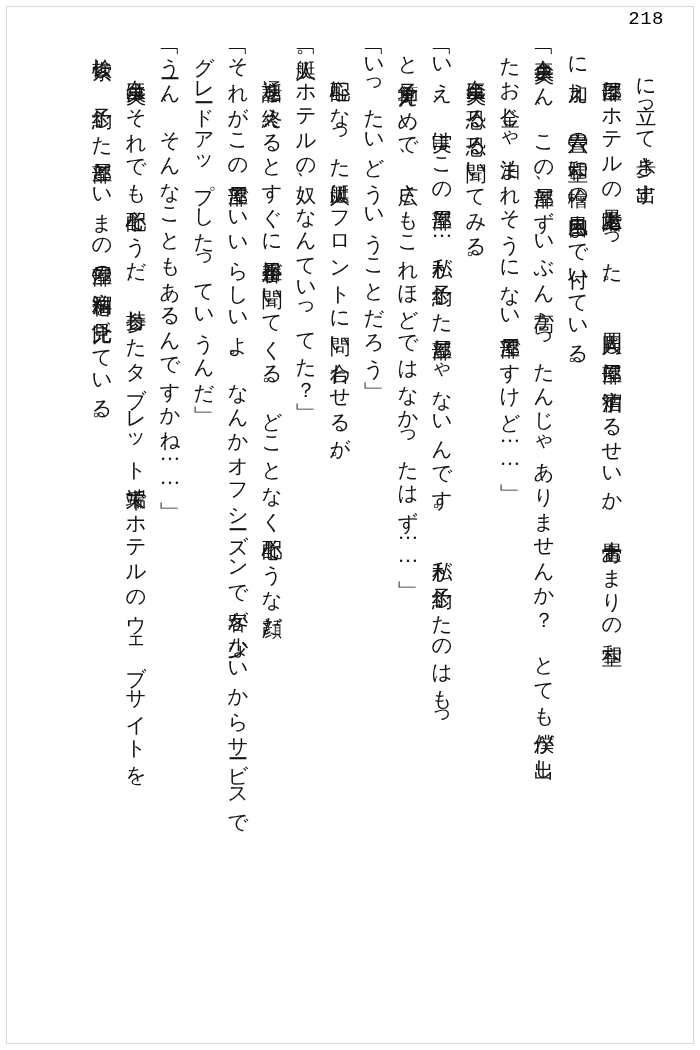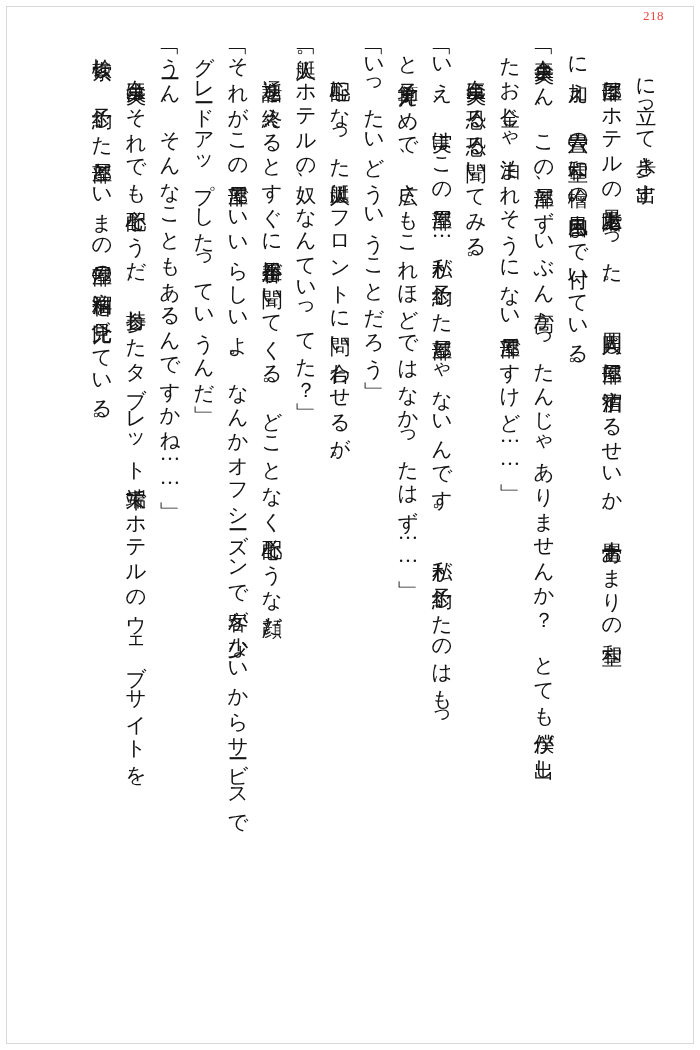--- a/index.html
+++ b/index.html
@@ -31,24 +31,24 @@
     right: 6px;
     bottom: 6px;
     border: 1px solid #d8d8d8;
     pointer-events: none;
   }
 
   .page-number {
     position: absolute;
     top: 8px;
     right: 36px;
-    font-size: 13px;
+    font-size: 19px;
     letter-spacing: 0.5px;
-    color: #ef4444;
-    font-family: Liberation Serif, serif;
+    color: #000000;
+    font-family: Liberation Mono, monospace;
   }
 
   .text-block {
     position: absolute;
     top: 42px;
     right: 44px;
     left: 44px;
     bottom: 30px;
     display: flex;
     flex-direction: row-reverse;

